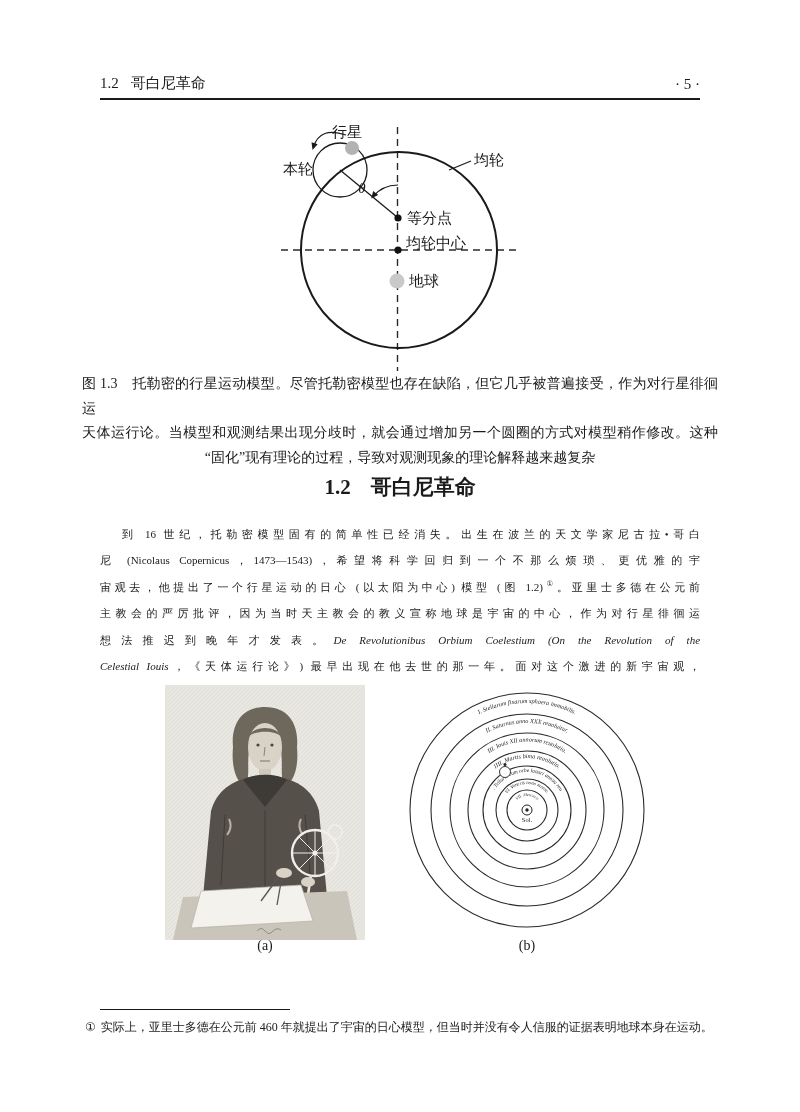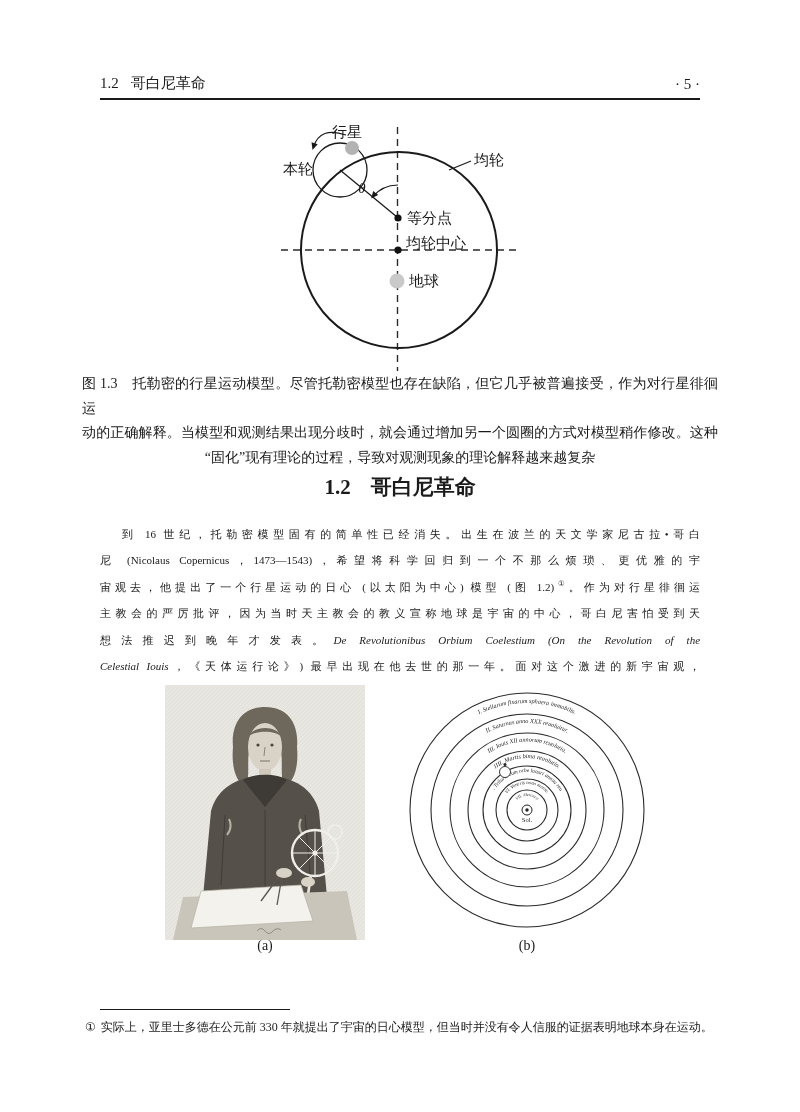--- a/index.html
+++ b/index.html
@@ -91,33 +91,33 @@
       <text x="474" y="165" font-size="15" text-anchor="start" fill="#1a1a1a">均轮</text>
       <text x="362" y="193" font-size="15" font-style="italic" text-anchor="middle" fill="#1a1a1a">θ</text>
       <text x="407" y="223" font-size="15" fill="#1a1a1a">等分点</text>
       <text x="406" y="248" font-size="15" fill="#1a1a1a">均轮中心</text>
       <text x="409" y="286" font-size="15" fill="#1a1a1a">地球</text>
     </svg>
   </div>
 
   <div class="caption cap13">
       <div class="tline justify"><span>图 1.3　托勒密的行星运动模型。尽管托勒密模型也存在缺陷，但它几乎被普遍接受，作为对行星徘徊运</span></div>
-      <div class="tline justify"><span>动的正确解释。当模型和观测结果出现分歧时，就会通过增加另一个圆圈的方式对模型稍作修改。这种</span></div>
+      <div class="tline justify"><span>天体运行论。当模型和观测结果出现分歧时，就会通过增加另一个圆圈的方式对模型稍作修改。这种</span></div>
       <div class="tline center"><span>“固化”现有理论的过程，导致对观测现象的理论解释越来越复杂</span></div>
     </div>
 
   <h2 class="section-heading">
     <span class="num">1.2</span><span>哥白尼革命</span>
   </h2>
 
   <div class="body-text">
       <div class="tline justify indent"><span>到 16 世纪，托勒密模型固有的简单性已经消失。出生在波兰的天文学家尼古拉•哥白</span></div>
       <div class="tline justify"><span>尼 (Nicolaus Copernicus，1473—1543)，希望将科学回归到一个不那么烦琐、更优雅的宇</span></div>
-      <div class="tline justify"><span>宙观去，他提出了一个行星运动的日心 (以太阳为中心) 模型 (图 1.2)</span><sup>①</sup><span>。作为对行星徘徊运</span></div>
-      <div class="tline justify"><span>主教会的严厉批评，因为当时天主教会的教义宣称地球是宇宙的中心，哥白尼害怕受到天</span></div>
+      <div class="tline justify"><span>宙观去，他提出了一个行星运动的日心 (以太阳为中心) 模型 (图 1.2)</span><sup>①</sup><span>。亚里士多德在公元前</span></div>
+      <div class="tline justify"><span>主教会的严厉批评，因为当时天主教会的教义宣称地球是宇宙的中心，作为对行星徘徊运</span></div>
       <div class="tline justify"><span>想法推迟到晚年才发表。</span><em>De Revolutionibus Orbium Coelestium (On the Revolution of the</em></div>
       <div class="tline justify"><em>Celestial Iouis</em><span>，《天体运行论》) 最早出现在他去世的那一年。面对这个激进的新宇宙观，</span></div>
     </div>
 
   <div class="fig14">
 
     <div class="portrait">
       <svg width="200" height="255" viewBox="0 0 200 255">
         <defs>
           <pattern id="hatch" width="4" height="4" patternUnits="userSpaceOnUse">
@@ -196,16 +196,16 @@
   </div>
 
   <div class="sublabel a">(a)</div>
   <div class="sublabel b">(b)</div>
 
   <div class="caption cap14">
     </div>
 
   <div class="footrule"></div>
   <div class="footnote">
-    <span class="marker">①</span><span>实际上，亚里士多德在公元前 330 年就提出了宇宙的日心模型，但当时并没有令人信服的证据表明地球本身在运动。</span>
+    <span class="marker">①</span><span>实际上，亚里士多德在公元前 460 年就提出了宇宙的日心模型，但当时并没有令人信服的证据表明地球本身在运动。</span>
   </div>
 
 </div>
 
 </body></html>

